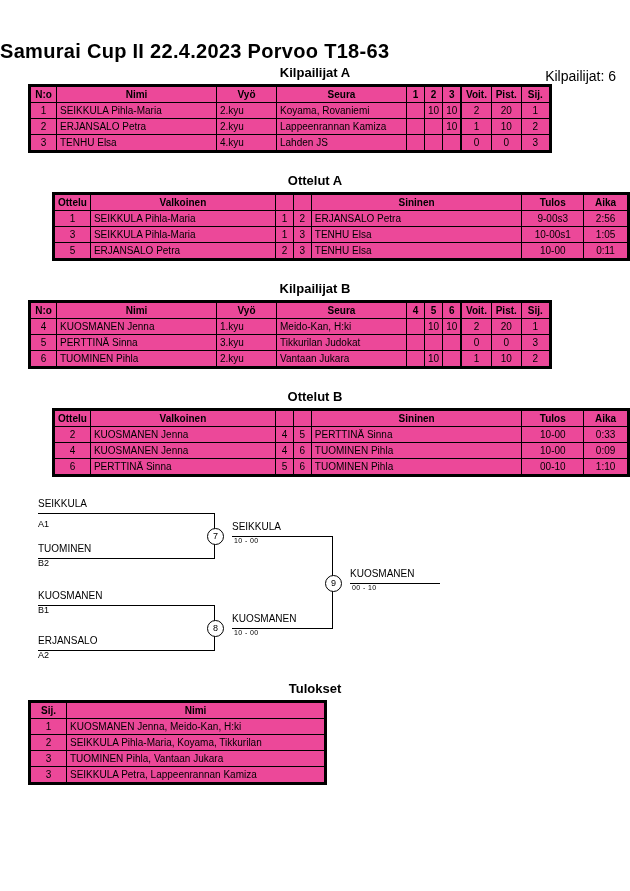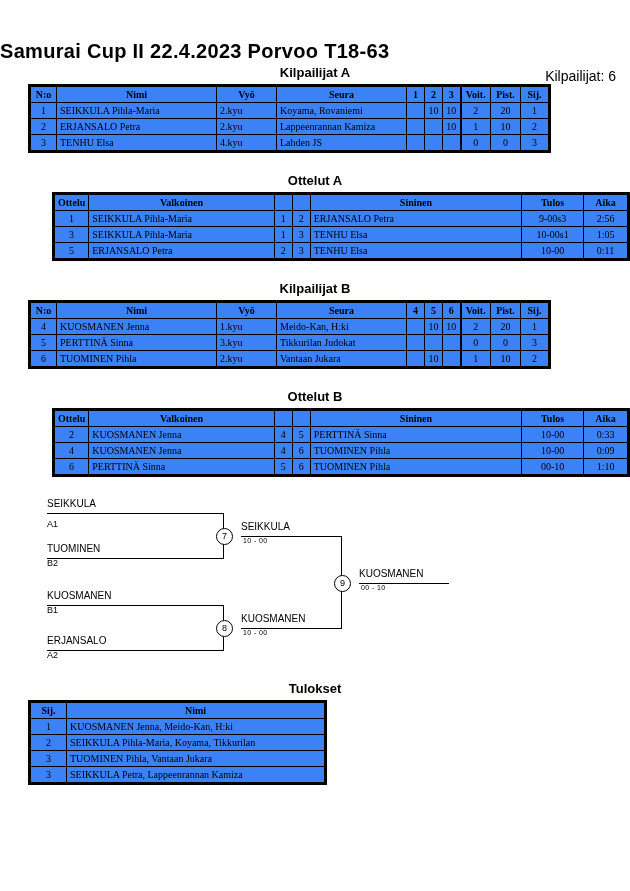--- a/index.html
+++ b/index.html
@@ -35,23 +35,22 @@
     font-size: 13px;
     font-weight: bold;
     margin: 6px 0 4px 0;
   }
   .section-title.pool   { margin-top: 2px; }
   .section-title.match  { margin-top: 16px; }
 
   
   table.grid {
     border-collapse: collapse;
-    background: #3b82f6;
+    background: #ec4899;
     table-layout: fixed;
-    font-family: Liberation Serif, serif;
   }
   table.grid th,
   table.grid td {
     border: 1px solid #000000;
     font-size: 10px;
     font-weight: normal;
     height: 16px;
     padding: 0 3px;
     white-space: nowrap;
     overflow: hidden;
@@ -75,21 +74,20 @@
   .tablewrap { margin-left: 28px; }
   .tablewrap.wide { margin-left: 28px; padding-left: 24px; }
   .tablewrap.res  { margin-left: 28px; }
 
   
   #bracket {
     position: relative;
     width: 616px;
     height: 180px;
     margin-top: 14px;
-    margin-left: 9px;
   }
   .bk-line {
     position: absolute;
     background: #000000;
   }
   .bk-h { height: 1px; }
   .bk-v { width: 1px; }
 
   .bk-name {
     position: absolute;

